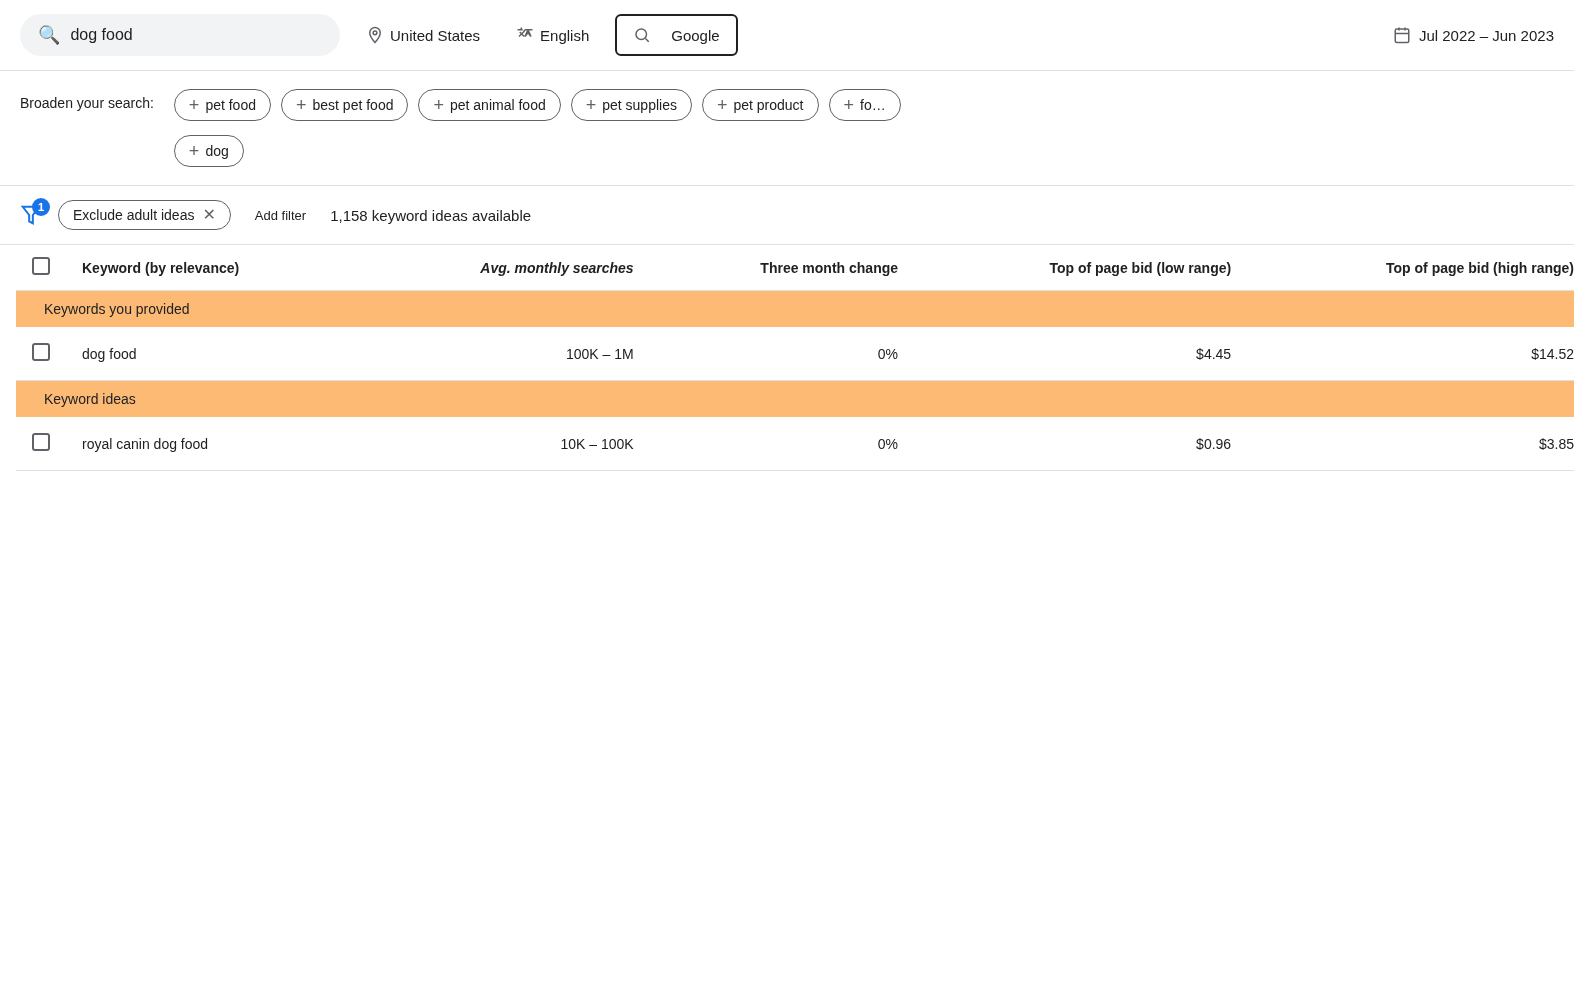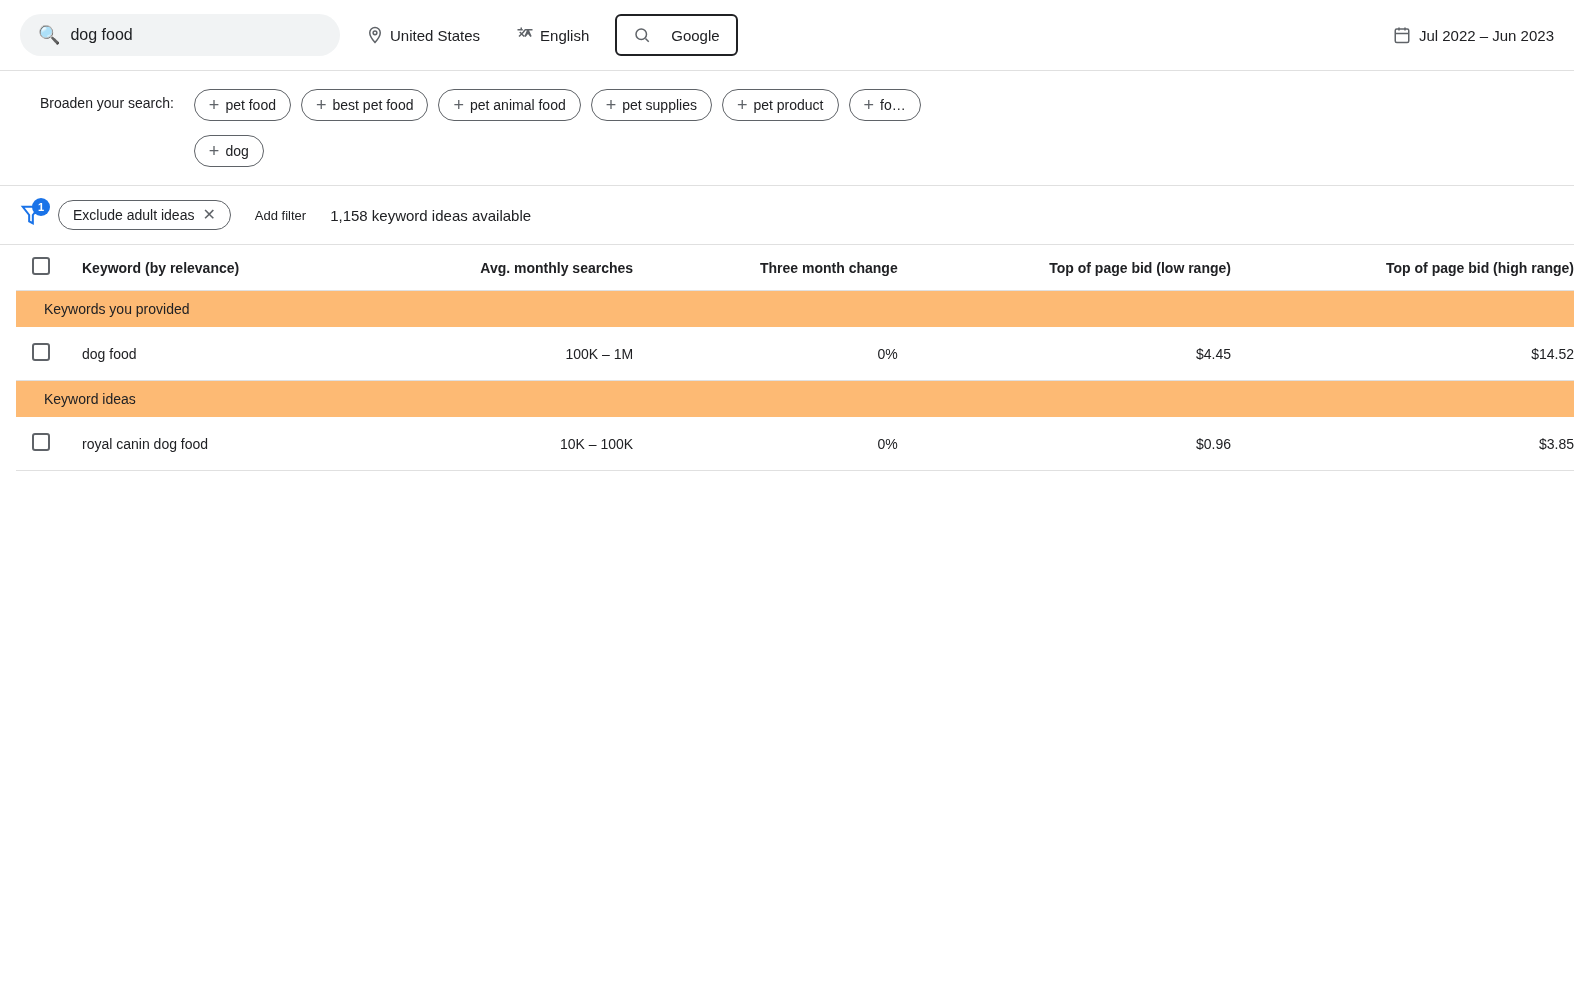--- a/index.html
+++ b/index.html
@@ -70,21 +70,20 @@
       align-items: flex-start;
       padding: 18px 20px;
       border-bottom: 1px solid #e0e0e0;
       gap: 20px;
     }
     .broaden-label {
       font-size: 14px;
       color: #202124;
       min-width: 110px;
       padding-top: 6px;
-      margin-left: 20px;
     }
     .broaden-chips {
       display: flex;
       flex-wrap: wrap;
       gap: 10px;
     }
     .chip {
       display: flex;
       align-items: center;
       gap: 6px;
@@ -326,21 +325,21 @@
 <div class="table-wrap">
   <table>
     <thead>
       <tr>
         <th>
           <span class="custom-checkbox"></span>
         </th>
         <th style="text-align:left; cursor:pointer;">
           <span>Keyword (by relevance)</span>
         </th>
-        <th style="cursor:pointer;">
+        <th style="cursor:pointer;font-style:italic;">
           <span>Avg. monthly searches</span>
         </th>
         <th style="cursor:pointer;">
           <span>Three month change</span>
         </th>
         <th style="cursor:pointer;">
           <span>Top of page bid (low range)</span>
         </th>
         <th style="cursor:pointer;">
           <span>Top of page bid (high range)</span>

